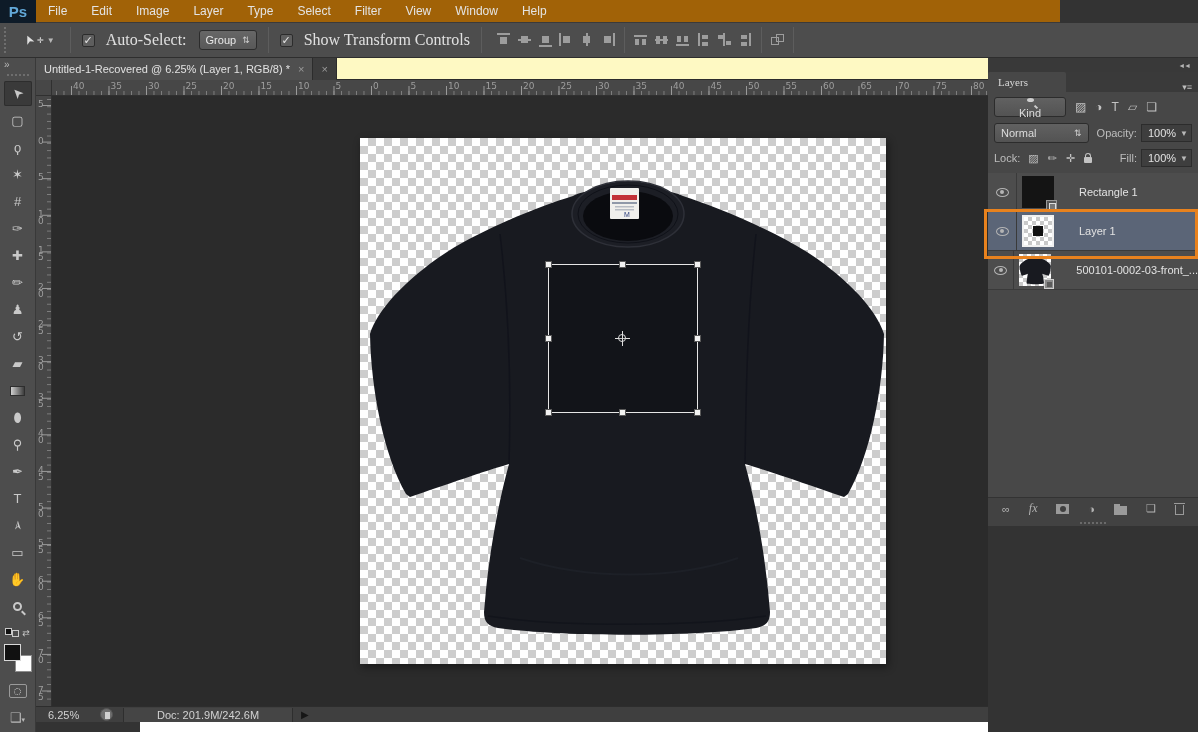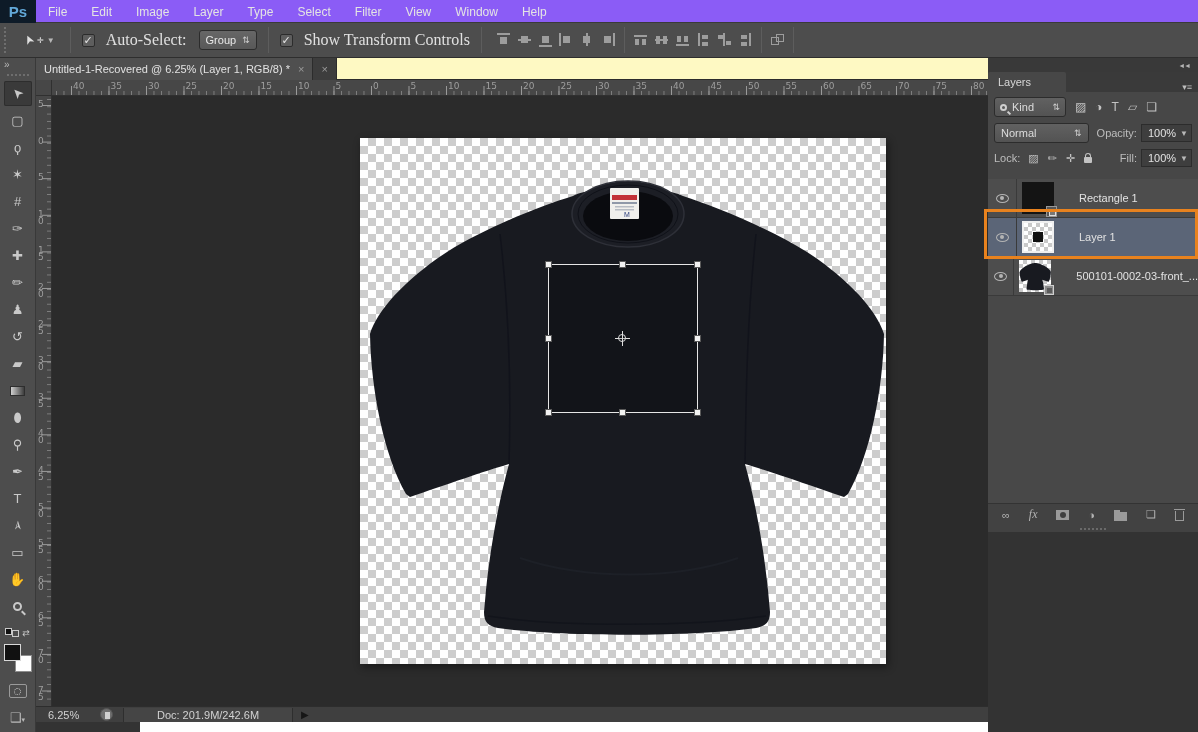--- a/index.html
+++ b/index.html
@@ -1,20 +1,20 @@
 <!DOCTYPE html>
 <html><head>
 <meta charset="utf-8">
 <style>
   * { margin:0; padding:0; box-sizing:border-box; }
   html,body { width:1198px; height:732px; overflow:hidden; background:#333; }
   body { font-family:"Liberation Sans", sans-serif; color:#dcdcdc; font-size:12px; position:relative; }
 
   
-  #menubar { position:absolute; left:0; top:0; width:1198px; height:23px; background:#8b5cf6; border-bottom:1px solid #3a3a3a; display:flex; z-index:30; }
+  #menubar { position:absolute; left:0; top:0; width:1060px; height:23px; background:#a16207; border-bottom:1px solid #3a3a3a; display:flex; align-items:center; z-index:30; }
   #ps-logo { width:36px; height:23px; background:#0e1b28; color:#62a8d8; font-weight:bold; font-size:15px; display:flex; align-items:center; justify-content:center; letter-spacing:0; }
   .menu-item { padding:0 12px; height:23px; display:flex; align-items:center; color:#e4e4e4; cursor:default; }
 
   
   #optionsbar { position:absolute; left:0; top:23px; width:1198px; height:35px; background:#4d4d4d; border-bottom:1px solid #2e2e2e; display:flex; align-items:center; gap:6px; padding-left:4px; z-index:29; }
   .grip-v { width:6px; height:26px; border-left:2px dotted #6e6e6e; margin-right:4px; }
   .opt-move-wrap { display:flex; align-items:center; gap:3px; padding:0 4px; }
   .opt-move { display:inline-block; transform:rotate(-115deg); font-size:12px; color:#e0e0e0; }
   .opt-move-cross { font-size:8px; color:#e0e0e0; }
   .dd-caret { font-size:8px; color:#b8b8b8; }
@@ -87,25 +87,25 @@
   #status-zoom { margin-left:12px; width:52px; }
   #status-net { width:13px; height:13px; border-radius:50%; background:#6e6e6e; border:1px solid #555; position:relative; margin-right:10px; }
   #status-net::after { content:''; position:absolute; left:4px; top:3px; width:5px; height:7px; background:#cfcfcf; }
   #doc-field { width:170px; height:14px; background:#454545; border-left:1px solid #2e2e2e; border-right:1px solid #2e2e2e; display:flex; align-items:center; justify-content:center; }
   #doc-arrow { color:#161616; font-size:10px; margin-left:8px; }
 
   
   #dock { position:absolute; left:988px; top:58px; width:210px; height:674px; background:#333; }
   #dock-header { height:14px; background:#393939; display:flex; justify-content:flex-end; align-items:center; padding-right:8px; color:#b5b5b5; font-size:7px; letter-spacing:-1px; }
   #panel-tabrow { height:20px; background:#3a3a3a; display:flex; align-items:flex-end; }
-  #layers-tab { width:78px; height:20px; background:#474747; color:#d8d8d8; font-size:11px; display:flex; align-items:center; padding-left:10px; border-radius:2px 2px 0 0; }
+  #layers-tab { width:78px; height:20px; background:#474747; color:#d8d8d8; font-size:11px; display:flex; align-items:center; padding-left:10px; border-radius:2px 2px 0 0;font-family:Liberation Serif, serif; }
   #panel-menu { margin-left:auto; color:#bdbdbd; font-size:9px; padding-right:6px; }
   #panel-controls { background:#474747; padding:5px 6px 4px 6px; }
   .pc-row { display:flex; align-items:center; margin-bottom:6px; }
-  #kind-box { width:72px; height:20px; background:linear-gradient(#616161,#535353); border:1px solid #2c2c2c; border-radius:3px; display:flex; align-items:center; gap:5px; padding:0 5px; font-size:11px; }
+  #kind-box { width:72px; height:20px; background:linear-gradient(#616161,#535353); border:1px solid #2c2c2c; border-radius:3px; display:flex; align-items:center; gap:5px; padding:0 5px; font-size:11px;flex-direction:column; }
   #kind-box .mag { border-color:#cfcfcf; width:7px; height:7px; }
   #kind-box .mag::after { background:#cfcfcf; left:5px; top:6px; width:4px; }
   .ftype { color:#c3c3c3; font-size:12px; margin-left:9px; }
   #blend-box { width:118px; height:20px; background:linear-gradient(#616161,#535353); border:1px solid #2c2c2c; border-radius:3px; display:flex; align-items:center; padding:0 6px; font-size:11px; }
   #blend-box .updown { margin-left:auto; }
   .small-label { font-size:11px; color:#bdbdbd; margin-left:8px; }
   .val-box { height:18px; background:#3e3e3e; border:1px solid #2c2c2c; display:flex; align-items:center; font-size:11px; color:#e2e2e2; padding:0 3px 0 6px; margin-left:4px; }
   .val-box .dd-caret { margin-left:4px; }
   .lockicons { display:flex; align-items:center; gap:9px; margin-left:8px; color:#c3c3c3; font-size:11px; }
   .padlock { width:8px; height:6px; background:#c3c3c3; position:relative; display:inline-block; margin-top:4px; border-radius:1px; }
@@ -465,21 +465,21 @@
       <span id="blend-box">
         <span>Normal</span>
         <span class="updown">⇅</span>
       </span>
       <span class="small-label">Opacity:</span>
       <span class="val-box">
         <span>100%</span>
         <span class="dd-caret">▼</span>
       </span>
     </div>
-    <div class="pc-row" style="margin-bottom:8px;">
+    <div class="pc-row" style="margin-bottom:2px;">
       <span class="small-label" style="margin-left:0;">Lock:</span>
       <span class="lockicons" id="lock-icons">
           <span>▨</span>
           <span>✏</span>
           <span>✛</span>
           <span class="padlock"></span>
         </span>
       <span class="small-label" style="margin-left:auto;">Fill:</span>
       <span class="val-box">
         <span>100%</span>

